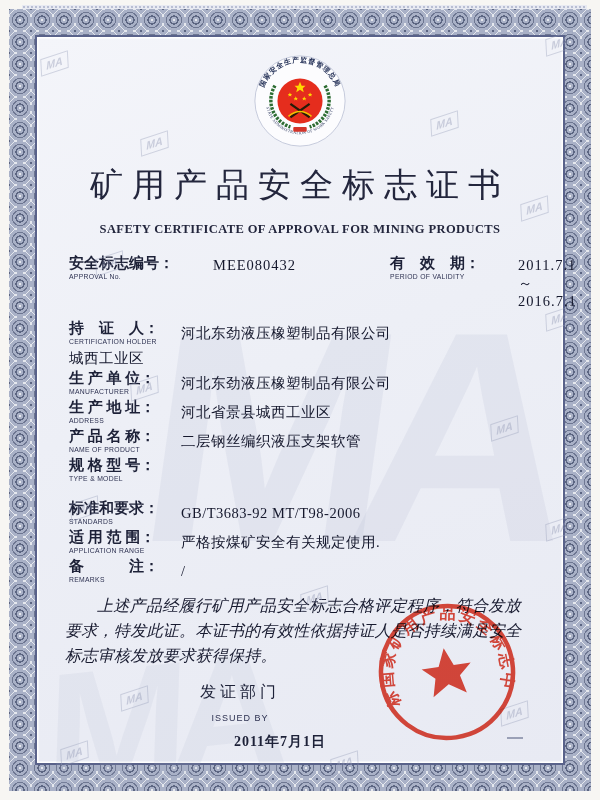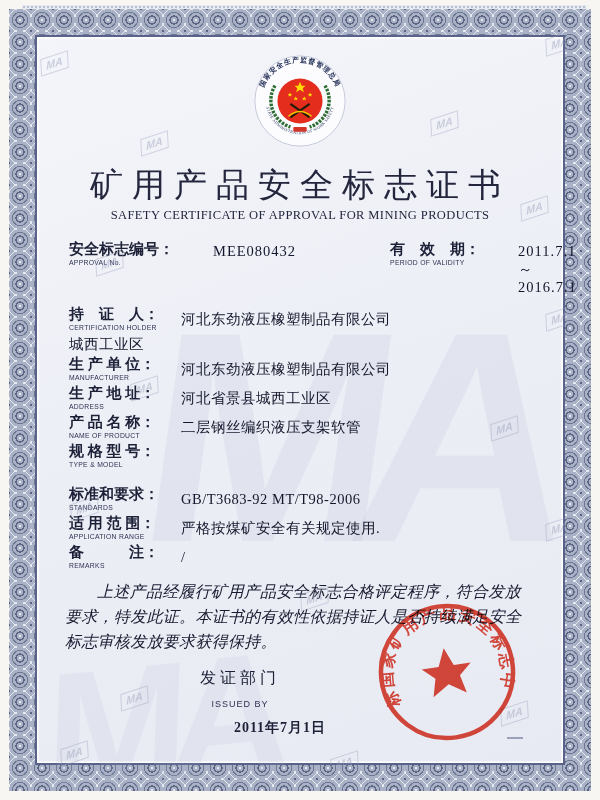--- a/index.html
+++ b/index.html
@@ -67,22 +67,22 @@
   .emblem-wrap svg{width:96px;height:96px;}
   
   .title-zh{
     position:relative;z-index:2;
     text-align:center;margin-top:10px;
     font-size:33px;font-weight:normal;letter-spacing:9px;
     color:#23263d;
   }
   .title-en{
     position:relative;z-index:2;
-    text-align:center;margin-top:0;
-    font-size:12.5px;font-weight:normal;letter-spacing:.4px;
+    text-align:center;margin-top:14px;
+    font-size:12.5px;font-weight:bold;letter-spacing:.4px;
     color:#23263d;
   }
   
   .fields{position:relative;z-index:2;margin-top:18px;padding-left:6px;}
   .frow{display:flex;align-items:center;margin-bottom:3px;}
   .lblstack{flex:0 0 112px;}
   .zh{font-size:15px;font-weight:bold;color:#1d2138;white-space:nowrap;display:block;line-height:17px;}
   .en{font-family:"Liberation Sans","DejaVu Sans",sans-serif;font-size:6.8px;letter-spacing:.3px;color:#2c3050;display:block;line-height:9px;white-space:nowrap;}
   .val{font-size:14.5px;color:#14172c;line-height:18px;padding-top:0.5px;letter-spacing:.5px;}
   .approval-row{display:flex;align-items:flex-start;margin-bottom:10px;gap:32px;}

